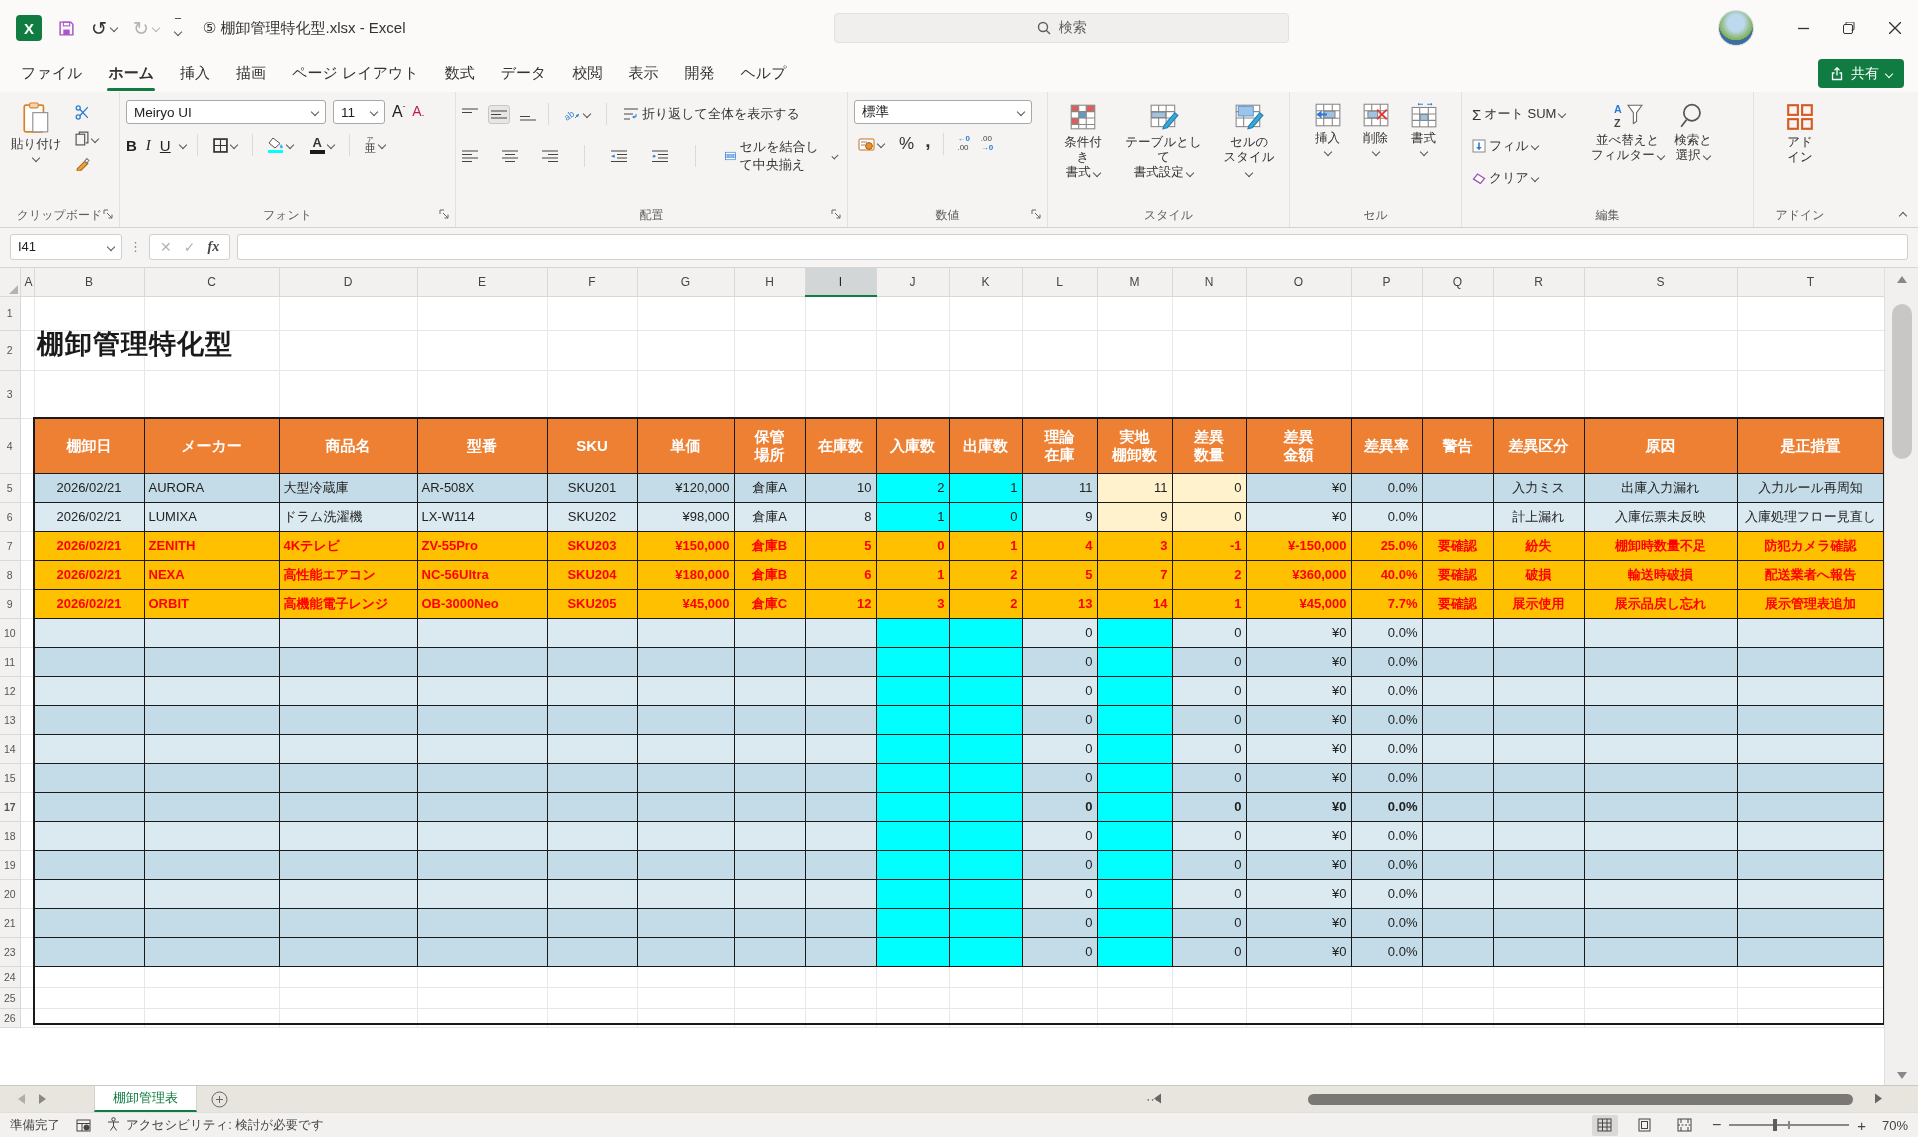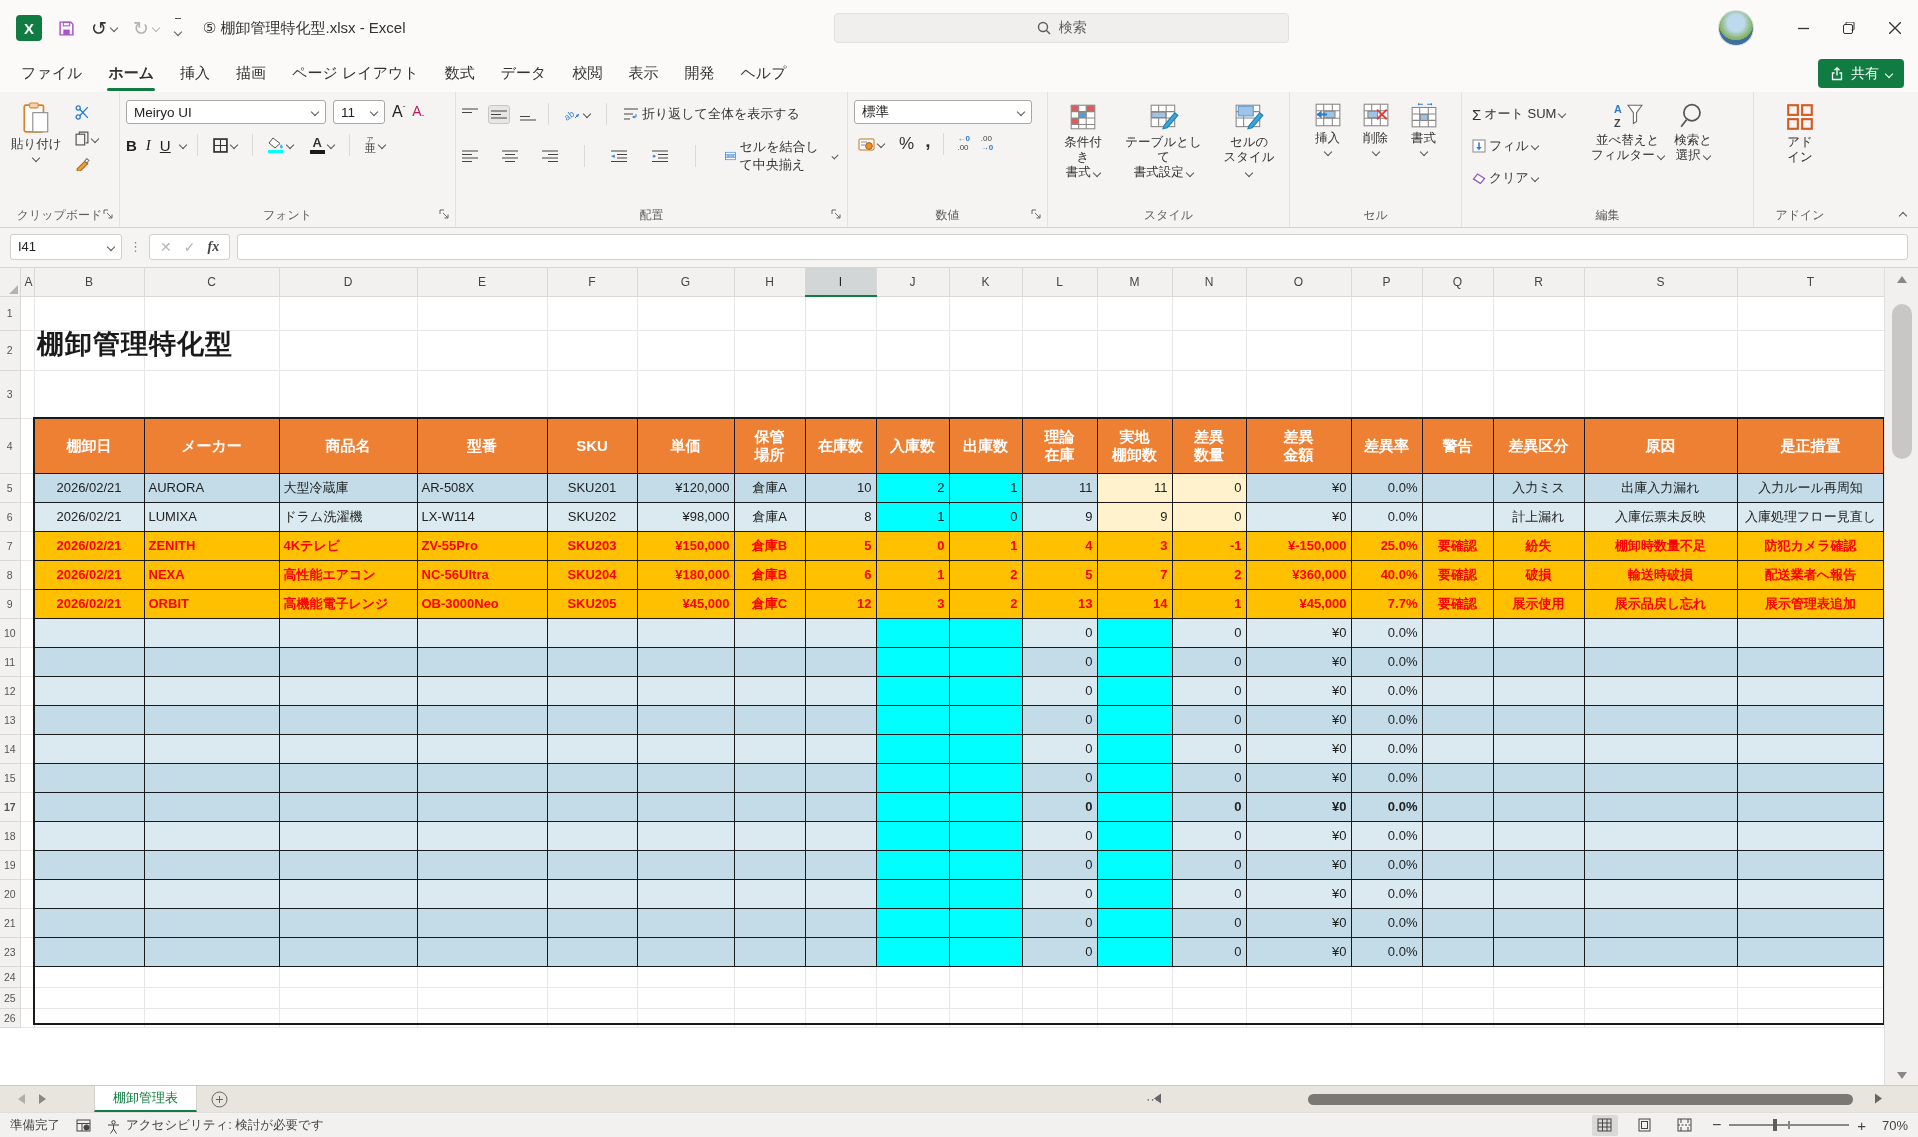--- a/index.html
+++ b/index.html
@@ -1227,21 +1227,21 @@
 
 <div class="statusbar">
   <span>準備完了</span>
   <span>
       <svg width="15" height="13" viewBox="0 0 15 13" fill="none" stroke="#444">
         <rect x="1" y="1" width="13" height="11"></rect>
         <path d="M1 4.5h13M6 4.5V12"></path>
         <circle cx="10.5" cy="8.5" r="2.6" fill="#444"></circle>
       </svg>
     </span>
-  <span style="display:flex;align-items:flex-end;gap:6px">
+  <span style="display:flex;align-items:flex-start;gap:6px">
     <svg width="13" height="14" viewBox="0 0 13 14" fill="none" stroke="#444">
         <circle cx="6.5" cy="2.3" r="1.7"></circle>
         <path d="M1 5h11M6.5 5v4M6.5 9l-3 4.5M6.5 9l3 4.5"></path>
       </svg>
     <span>アクセシビリティ: 検討が必要です</span>
   </span>
   <div class="sb-right">
     <span class="viewicon active">
         <svg width="15" height="14" viewBox="0 0 15 14" fill="none" stroke="#444">
           <rect x="1" y="1" width="13" height="12"></rect>

